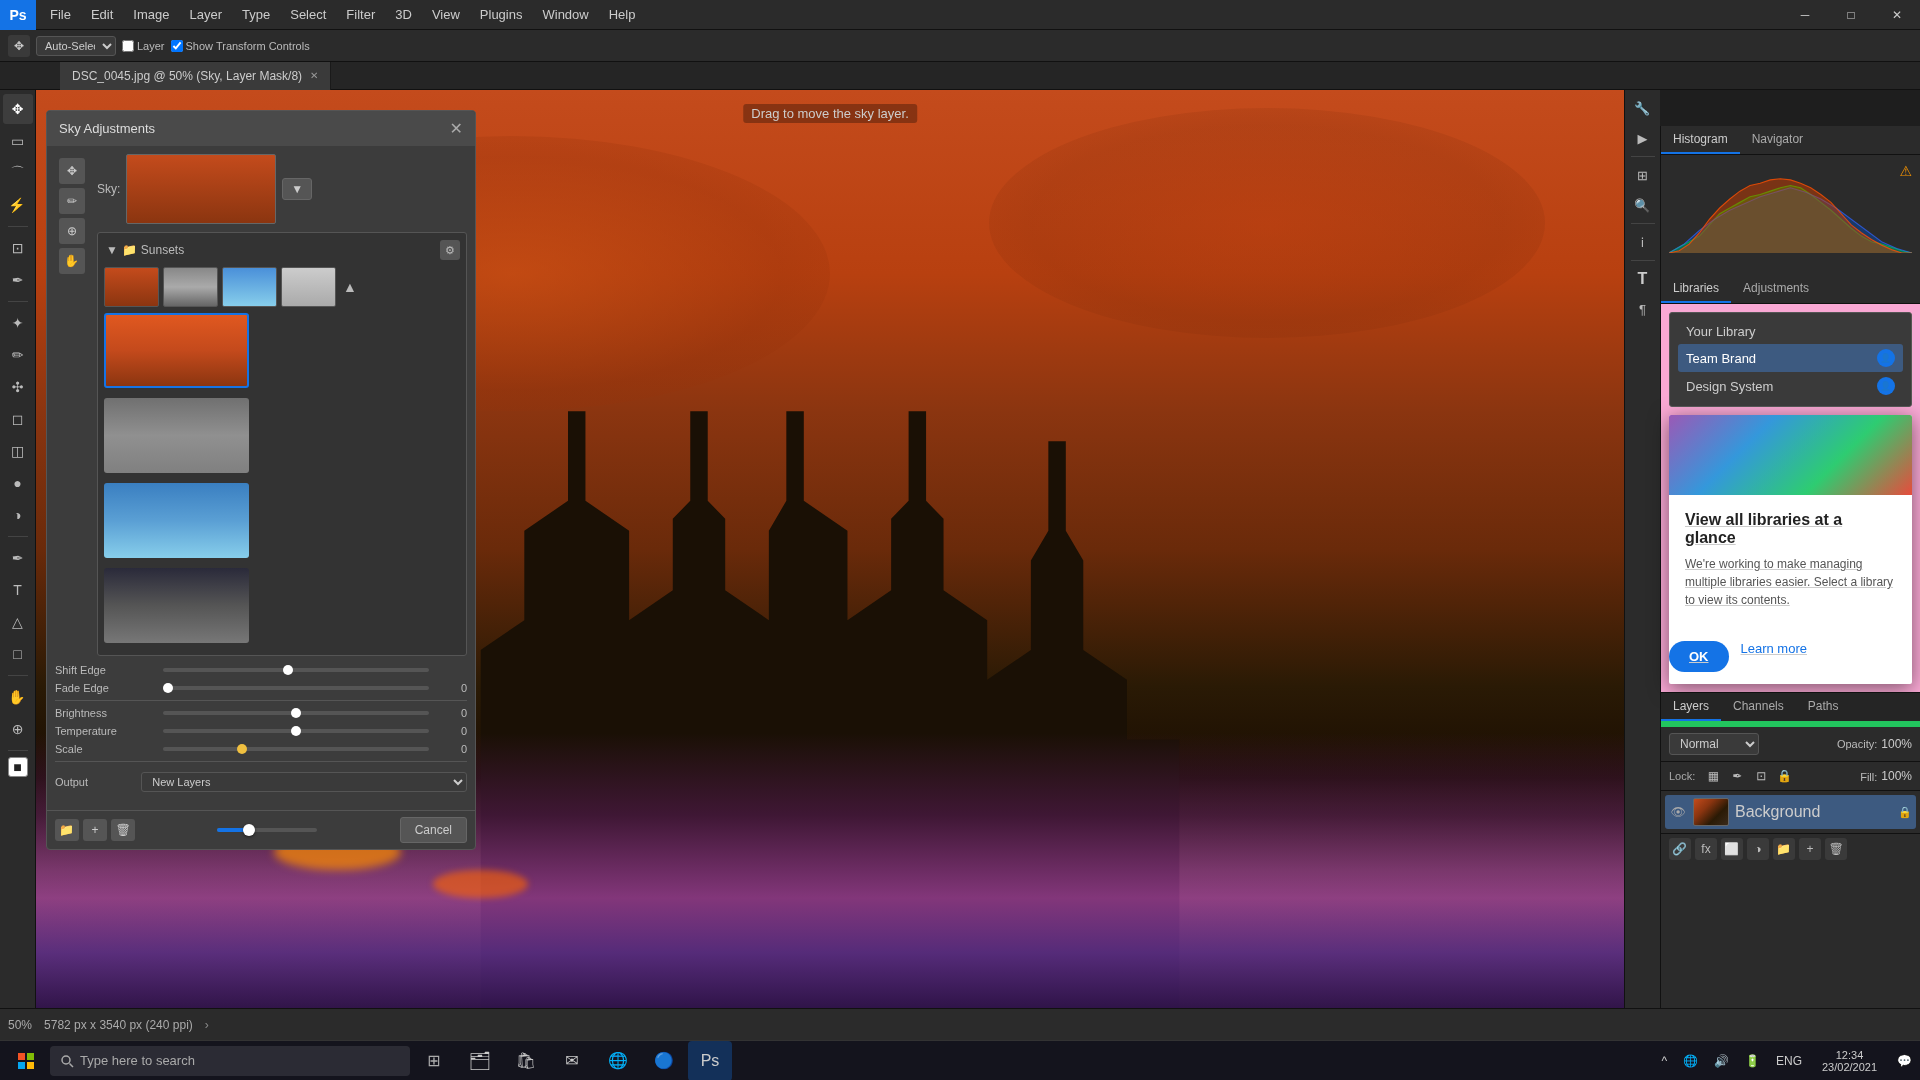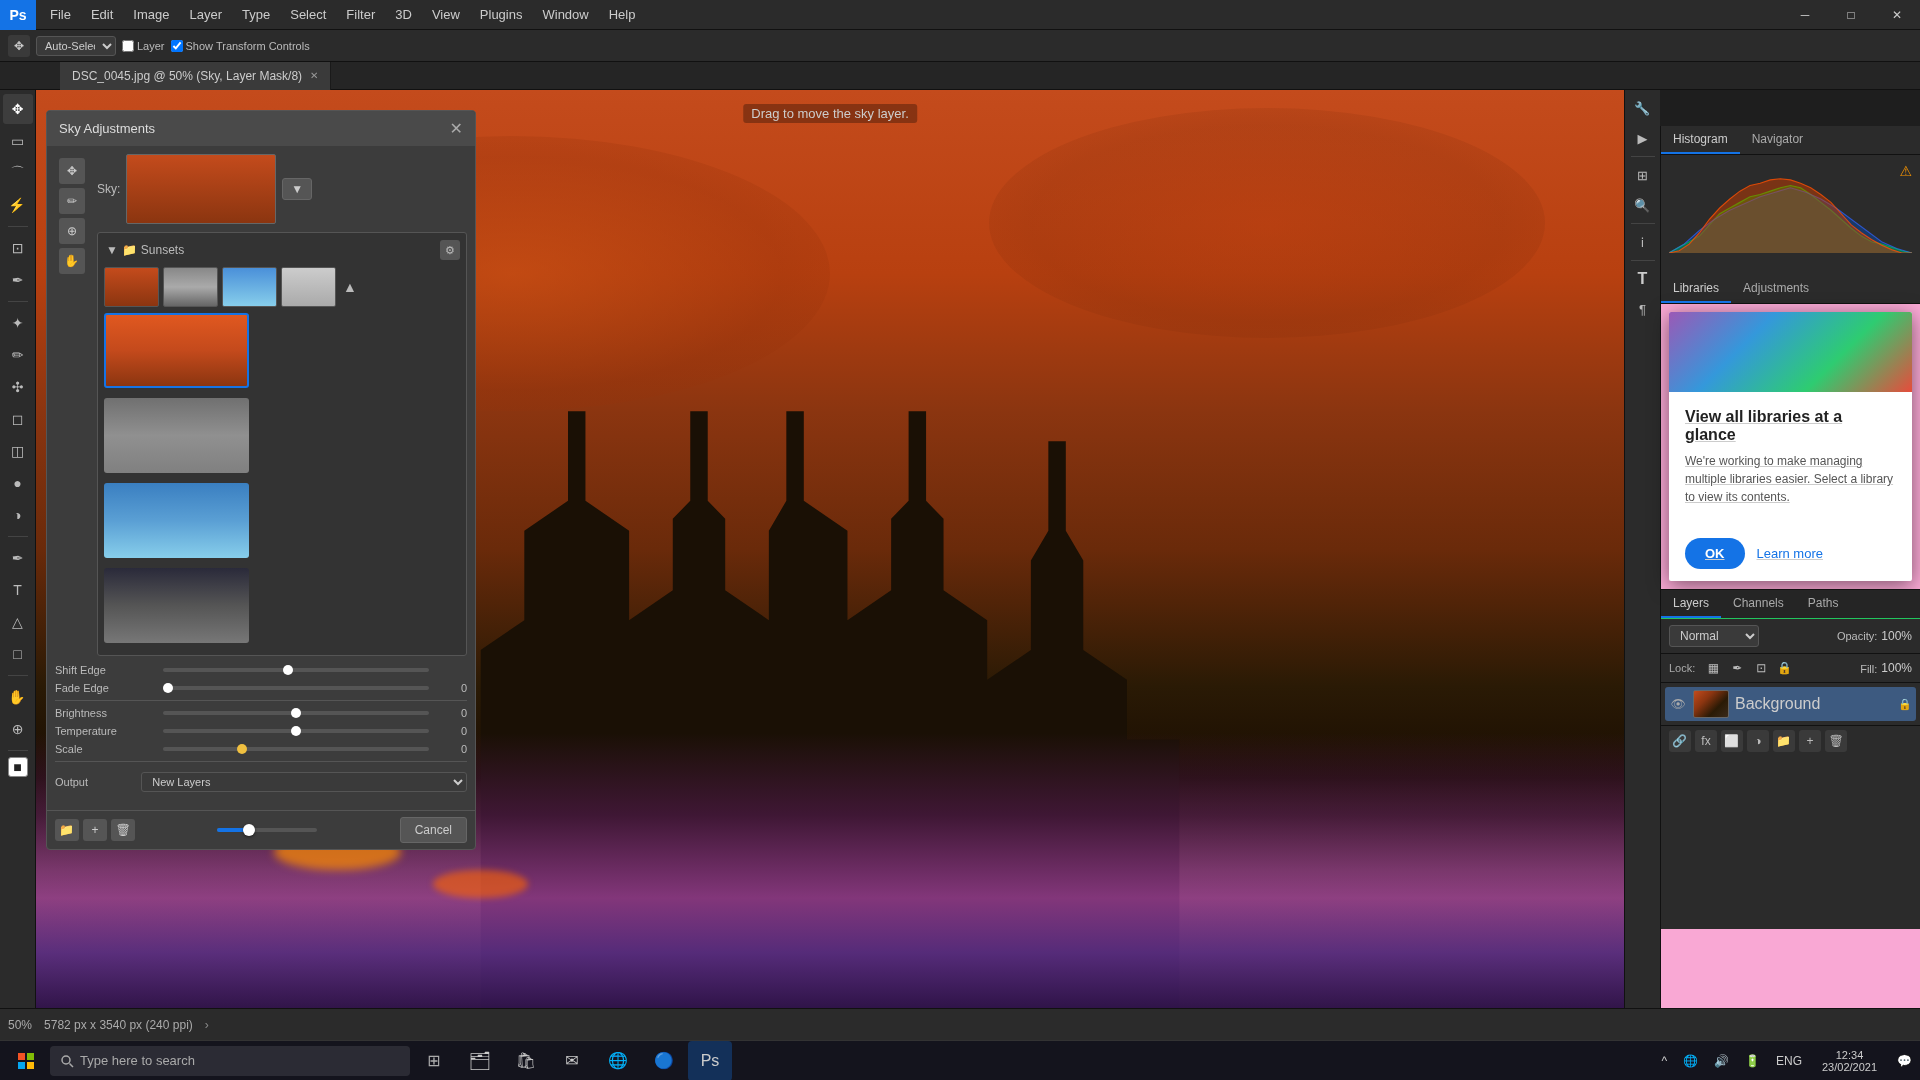--- a/index.html
+++ b/index.html
@@ -79,31 +79,31 @@
     .lib-dropdown-item.selected { background: #3d5a80; color: white; }
     .lib-user-icon { width: 18px; height: 18px; background: #1473e6; border-radius: 50%; display: flex; align-items: center; justify-content: center; font-size: 9px; color: white; }
 
     
     #lib-popover { background: white; border-radius: 2px; margin: 8px; padding: 0; box-shadow: 0 4px 20px rgba(0,0,0,0.5); overflow: hidden; text-decoration: underline; }
     #lib-popover-header { background: #e8e8f0; padding: 0; }
     #lib-popover-thumb { width: 100%; height: 80px; background: linear-gradient(135deg, #9b59b6, #3498db, #2ecc71, #e74c3c); }
     #lib-popover-body { padding: 16px; }
     #lib-popover-body h3 { font-size: 16px; font-weight: bold; color: #222; margin-bottom: 8px; }
     #lib-popover-body p { font-size: 12px; color: #555; line-height: 1.5; margin-bottom: 16px; }
-    #lib-popover-footer { display: flex; align-items: center; gap: 12px; padding-bottom: 12px; padding-left: 16px; }
+    #lib-popover-footer { display: flex; gap: 12px; padding-bottom: 12px; }
     #lib-ok-btn { background: #1473e6; color: white; border: none; border-radius: 20px; padding: 8px 20px; cursor: pointer; font-size: 13px; font-weight: 600; }
     #lib-learn-btn { color: #1473e6; font-size: 13px; cursor: pointer; text-decoration: none; }
 
     
     #right-icons { width: 36px; background: #2b2b2b; border-left: 1px solid #111; display: flex; flex-direction: column; align-items: center; padding: 4px 0; gap: 2px; }
     .right-icon-btn { width: 28px; height: 28px; display: flex; align-items: center; justify-content: center; cursor: pointer; color: #bbb; font-size: 13px; border-radius: 3px; }
 
     
     #layers-panel { height: 340px; background: #2b2b2b; border-top: 1px solid #111; }
-    #layers-tabs { display: flex; background: #252525; border-bottom: 1px solid #22c55e; }
+    #layers-tabs { display: flex; background: #252525; border-bottom: 6px solid #22c55e; }
     .layers-tab { padding: 6px 12px; cursor: pointer; color: #aaa; font-size: 12px; border-bottom: 2px solid transparent; }
     .layers-tab.active { color: #ccc; border-bottom: 2px solid #1473e6; }
     #layers-controls { display: flex; align-items: center; gap: 6px; padding: 6px 8px; border-bottom: 1px solid #111; }
     #blend-mode-select { background: #3a3a3a; border: 1px solid #555; border-radius: 3px; color: #ccc; font-size: 12px; padding: 2px 6px; width: 90px; }
     #opacity-row { display: flex; align-items: center; gap: 4px; font-size: 11px; color: #bbb; margin-left: auto; }
     #opacity-val { color: #ccc; font-size: 12px; }
     #fill-row { display: flex; align-items: flex-end; gap: 4px; font-size: 11px; color: #bbb; }
     #layers-lock-row { display: flex; align-items: center; gap: 4px; padding: 4px 8px; border-bottom: 1px solid #111; }
     .lock-icon { width: 20px; height: 20px; display: flex; align-items: center; justify-content: center; color: #bbb; font-size: 12px; cursor: pointer; }
     #layers-list { padding: 4px; }
@@ -379,20 +379,33 @@
         </svg>
       </div>
     </div>
 
     <div id="libraries-panel">
       <div id="panel-tabs-lib">
         <div class="panel-tab active">Libraries</div>
         <div class="panel-tab">Adjustments</div>
       </div>
 
+      <div id="library-dropdown">
+        <div class="lib-dropdown-item">
+          <span>Your Library</span>
+        </div>
+        <div class="lib-dropdown-item selected">
+          <span>Team Brand</span>
+          <div class="lib-user-icon">👤</div>
+        </div>
+        <div class="lib-dropdown-item">
+          <span>Design System</span>
+          <div class="lib-user-icon">👤</div>
+        </div>
+      </div>
 
       <div id="lib-popover">
         <div id="lib-popover-header">
           <div id="lib-popover-thumb"></div>
         </div>
         <div id="lib-popover-body">
           <h3>View all libraries at a glance</h3>
           <p>We're working to make managing multiple libraries easier. Select a library to view its contents.</p>
         </div>
         <div id="lib-popover-footer">

